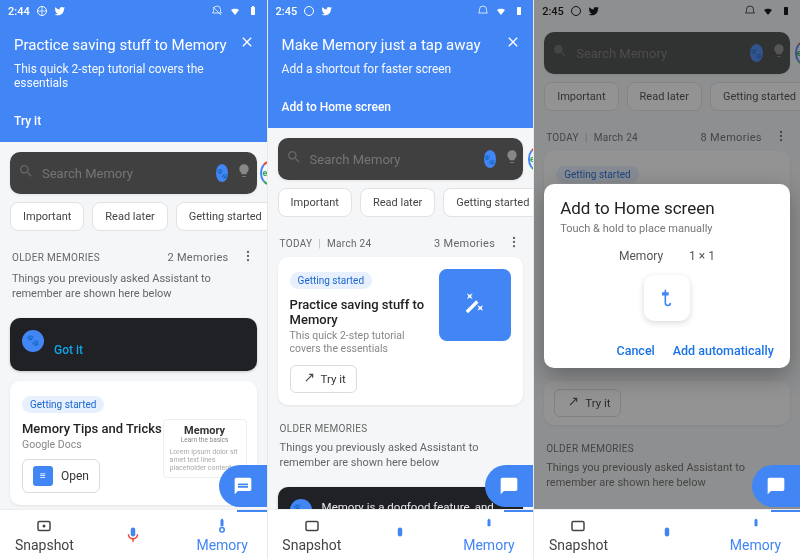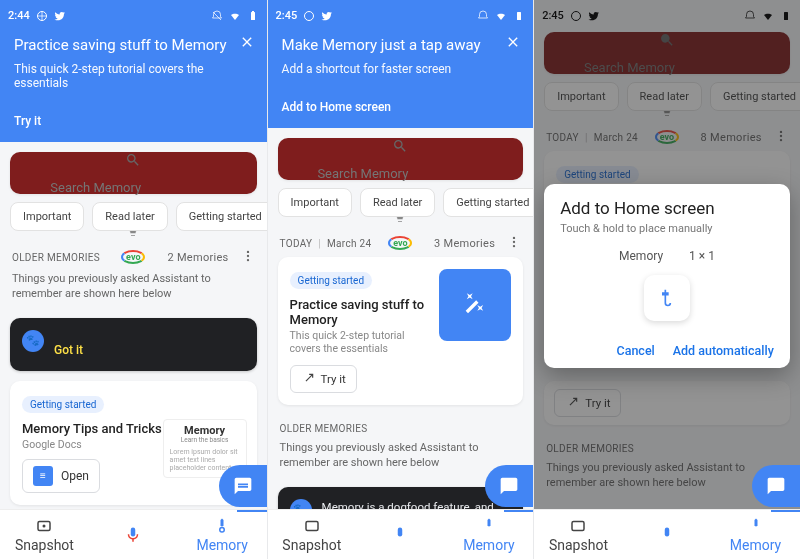--- a/index.html
+++ b/index.html
@@ -1,35 +1,35 @@
 <!DOCTYPE html>
 <html><head>
 <meta charset="utf-8">
 <style>
   * { box-sizing: border-box; margin: 0; padding: 0; font-family: Roboto, Arial, sans-serif; }
   body { background: #eceef0; display: flex; width: 800px; height: 559px; overflow: hidden; }
   .screen { width: 266.6px; height: 559px; background: #f5f6f8; position: relative; overflow: hidden; display: flex; flex-direction: column; }
   .screen + .screen { border-left: 1px solid rgba(0,0,0,0.05); }
 
   
-  .statusbar { height: 22px; display: flex; align-items: flex-end; justify-content: space-between; padding: 0 8px; font-size: 11px; font-weight: 500; color: #000; background: transparent; }
+  .statusbar { height: 22px; display: flex; align-items: center; justify-content: space-between; padding: 0 8px; font-size: 11px; font-weight: 500; color: #000; background: transparent; }
   .sb-left, .sb-right { display: flex; align-items: center; gap: 6px; }
   .sb-icon { width: 12px; height: 12px; display: inline-flex; align-items: center; justify-content: center; }
   .sb-icon svg { width: 12px; height: 12px; fill: #000; }
 
   
   .banner { background: #4285f4; color: #fff; padding: 14px 14px 14px 14px; position: relative; }
   .banner .close { position: absolute; top: 10px; right: 10px; width: 20px; height: 20px; display:flex;align-items:center;justify-content:center; cursor:pointer;}
   .banner .close svg { width: 16px; height: 16px; fill: #fff; }
   .banner h2 { font-size: 15px; font-weight: 400; margin-bottom: 8px; padding-right: 24px; }
   .banner p { font-size: 12px; opacity: .95; margin-bottom: 24px; }
   .banner .action { font-size: 12px; font-weight: 500; }
 
   
-  .searchbar { margin: 10px 10px 8px; background: #7f1d1d; border-radius: 10px; height: 42px; display: flex; align-items: center; padding: 0 8px; gap: 8px; box-shadow: 0 1px 3px rgba(0,0,0,.08); flex-direction: column; }
+  .searchbar { margin: 10px 10px 8px; background: #404040; border-radius: 10px; height: 42px; display: flex; align-items: center; padding: 0 8px; gap: 8px; box-shadow: 0 1px 3px rgba(0,0,0,.08); }
   .searchbar .si svg { width: 16px; height: 16px; fill: #666; }
   .searchbar input { flex: 1; border: none; outline: none; font-size: 13px; color: #999; background: transparent; }
   .paw { width: 18px; height: 18px; border-radius: 50%; background: #4285f4; display:flex;align-items:center;justify-content:center; color:#fff; font-size:10px;}
   .bulb svg { width:16px;height:16px;fill:#888;}
   .avatar { width: 24px; height: 24px; border-radius: 50%; border: 2px solid; border-color: #ea4335 #fbbc04 #34a853 #4285f4; display:flex;align-items:center;justify-content:center;font-size:9px;font-weight:700;color:#34a853;}
 
   
   .chips { display: flex; gap: 8px; padding: 0 10px 10px; overflow: hidden; }
   .chip { background: #fff; border: 1px solid #e2e2e2; border-radius: 8px; padding: 7px 12px; font-size: 11px; color: #444; white-space: nowrap; }
 
@@ -38,21 +38,21 @@
   .sec-head .count { margin-left: auto; text-transform: none; font-size: 11px; }
   .sec-head .more { margin-left: 6px; }
   .sec-head .more svg { width: 14px; height: 14px; fill: #666; }
   .sec-sub { font-size: 11px; color: #666; padding: 0 12px 16px; line-height: 1.4; }
 
   
   .darkcard { margin: 0 10px 10px; background: #202124; color: #e8eaed; border-radius: 10px; padding: 12px; display: flex; gap: 10px; box-shadow: 0 1px 3px rgba(0,0,0,.2);}
   .darkcard .icon { width:22px;height:22px;border-radius:50%;background:#4285f4;flex:none;display:flex;align-items:center;justify-content:center;}
   .darkcard .icon span{font-size:11px;}
   .darkcard .body { flex:1; font-size:11.5px; line-height:1.4;}
-  .darkcard .got { margin-top:12px; color:#fde047; font-size:12px; font-weight:500;}
+  .darkcard .got { margin-top:12px; color:#0ea5e9; font-size:12px; font-weight:500;}
 
   
   .card { margin: 0 10px 10px; background:#fff; border-radius:10px; padding:12px; box-shadow:0 1px 3px rgba(0,0,0,.08); position:relative;}
   .tag { display:inline-block; background:#e8f0fe; color:#1967d2; font-size:10px; padding:3px 8px; border-radius:10px; margin-bottom:8px;}
   .card h3 { font-size:13px; font-weight:500; color:#222; margin-bottom:2px;}
   .card .sub { font-size:10.5px; color:#888; }
   .card .row { display:flex; gap:10px; }
   .card .col { flex:1; }
   .thumb-blue { width:72px; height:72px; background:#4285f4; border-radius:8px; display:flex;align-items:center;justify-content:center; flex:none;}
   .thumb-blue svg { width:28px;height:28px;fill:#fff;}

